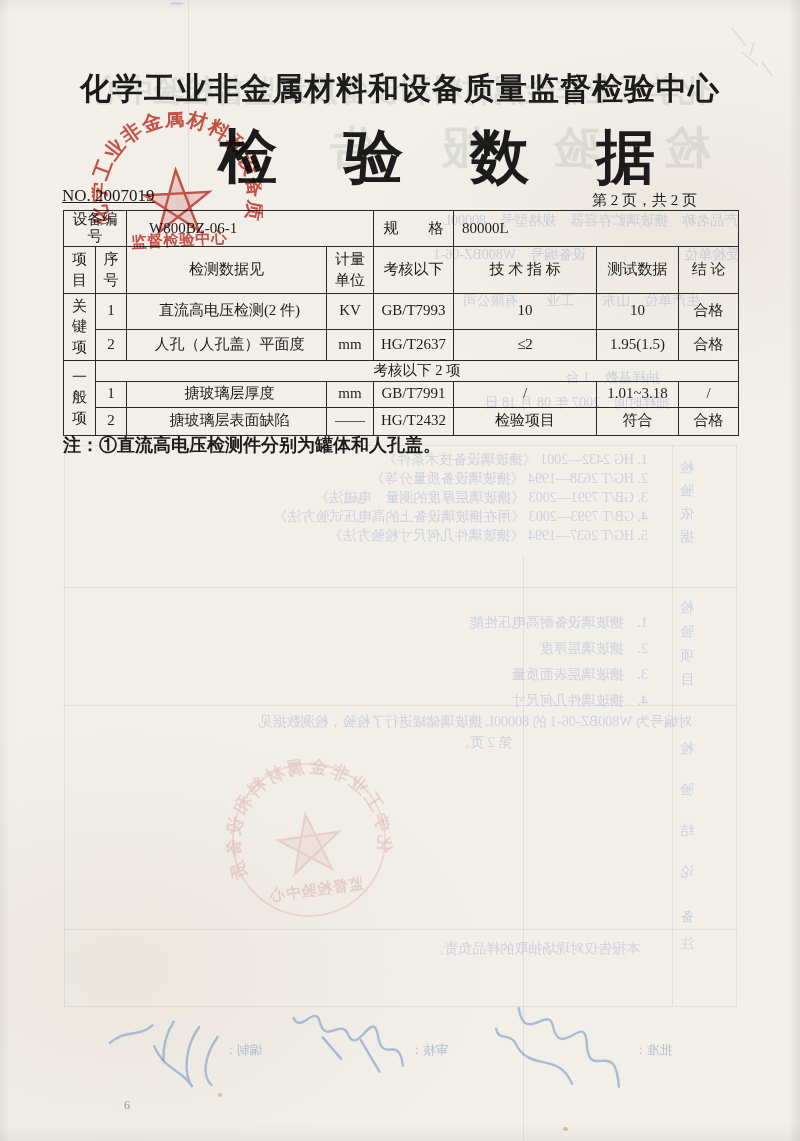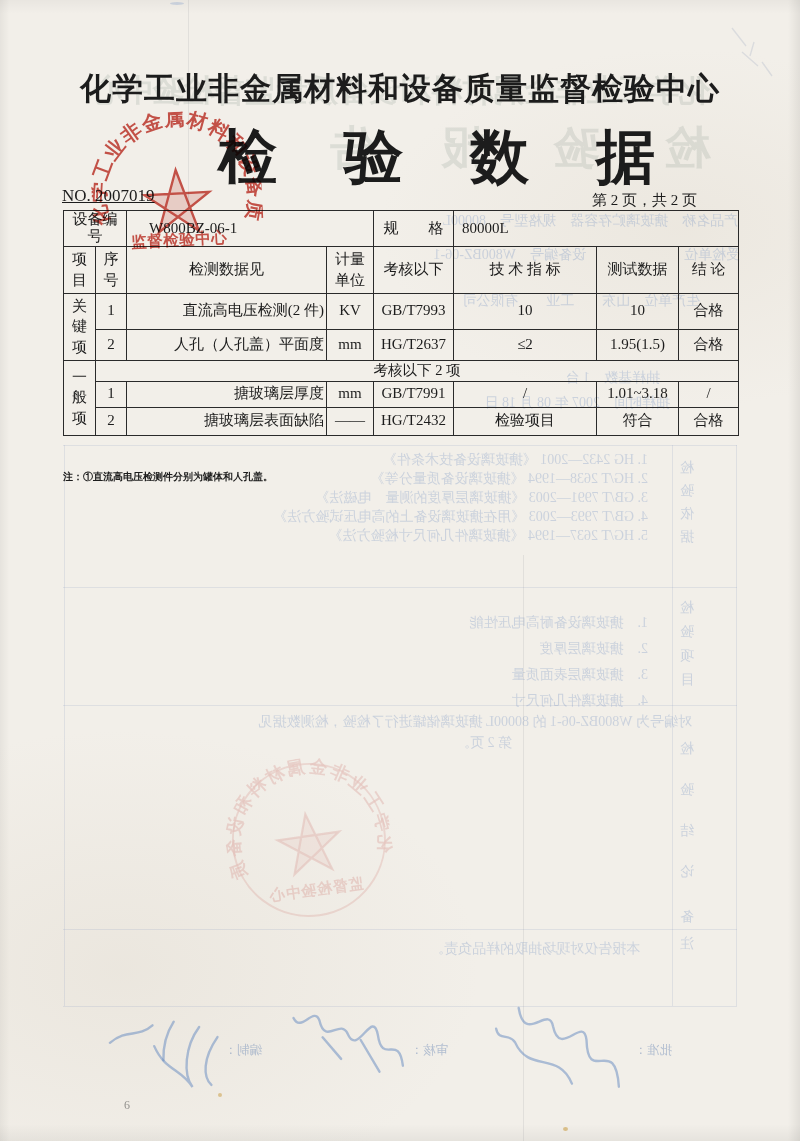--- a/index.html
+++ b/index.html
@@ -17,25 +17,25 @@
   .sans{font-family:"Liberation Sans","DejaVu Sans",sans-serif;}
   
   .org-title{left:0;top:68px;width:800px;text-align:center;font-size:31px;font-weight:bold;letter-spacing:1px;z-index:4;}
   .doc-title{left:218px;top:118px;font-size:59px;font-weight:bold;letter-spacing:67px;white-space:nowrap;z-index:4;}
   .report-no{left:62px;top:186px;font-size:17px;z-index:4;text-decoration:underline;}
   .page-info{left:592px;top:191px;font-size:15px;z-index:4;}
   
   .tbl-wrap{left:63px;top:210px;z-index:4;}
   table.main{border-collapse:collapse;table-layout:fixed;width:675px;background:transparent;border-radius:31px;}
   table.main td{border:1.6px solid #2a2a2a;text-align:center;font-size:15px;padding:0 2px;line-height:1.15;}
-  table.main td.name{text-align:right;padding-left:8px;}
+  table.main td.name{text-align:center;padding-left:8px;}
   table.main td.vgroup{word-break:break-all;line-height:1.35;font-size:15px;padding:0 7px;}
   table.main td.vleft{text-align:left;padding-left:22px;}
   table.main td.vleft2{text-align:left;padding-left:8px;}
-  .footnote{left:63px;top:433px;font-size:10px;font-weight:bold;z-index:4;margin-top:37px;}
+  .footnote{left:63px;top:433px;font-size:18px;font-weight:bold;z-index:4;}
   
   .mirror{transform:scaleX(-1);}
   .bleed{color:rgba(122,148,196,.32);filter:blur(.4px);z-index:1;}
   .bleed-echo{color:rgba(135,148,138,.20);filter:blur(.6px);z-index:1;}
   .bleed-line{position:absolute;white-space:nowrap;font-size:14px;}
   .bleed-list{position:absolute;font-size:14px;line-height:19px;white-space:nowrap;}
   .bleed-vlabel{position:absolute;width:18px;word-break:break-all;font-size:14px;text-align:center;}
   .bleed-grid{position:absolute;background:rgba(145,162,195,.20);z-index:1;}
   .crease{position:absolute;background:rgba(150,150,155,.18);z-index:1;}
   .sig-row{left:80px;top:1008px;width:620px;height:90px;z-index:2;transform:scaleX(-1);}

